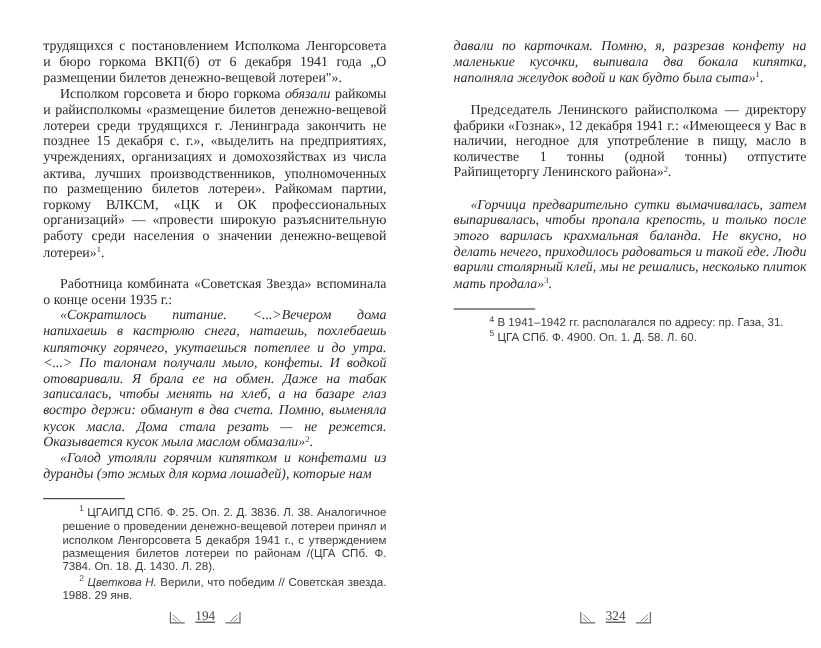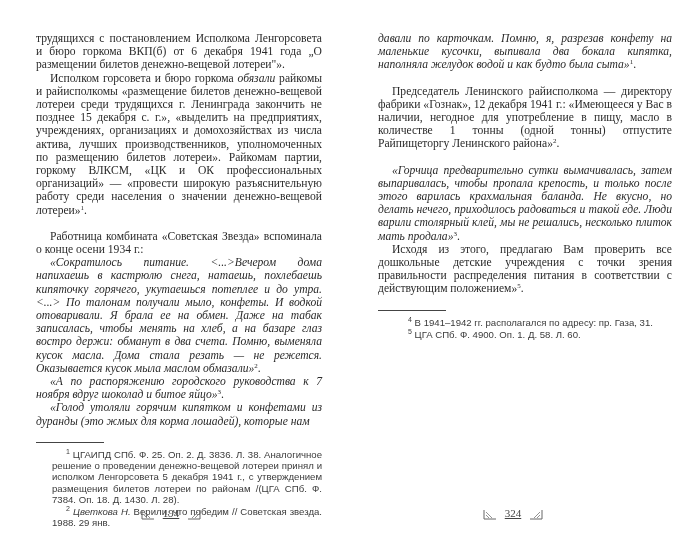--- a/index.html
+++ b/index.html
@@ -29,23 +29,22 @@
 </style>
 </head>
 <body>
 
 <div class="spread">
 
   <div class="page left">
     <div class="body-text">
       <p class="noindent"><span>трудящихся с постановлением Исполкома Ленгорсовета и бюро горкома ВКП(б) от 6 декабря 1941 года „О размещении билетов денежно-вещевой лотереи"».</span></p>
       <p><span>Исполком горсовета и бюро горкома </span><span class="it">обязали</span><span> райкомы и райисполкомы «размещение билетов денежно-вещевой лотереи среди трудящихся г. Ленинграда закончить не позднее 15 декабря с. г.», «выделить на предприятиях, учреждениях, организациях и домохозяйствах из числа актива, лучших производственников, уполномоченных по размещению билетов лотереи». Райкомам партии, горкому ВЛКСМ, «ЦК и ОК профессиональных организаций» — «провести широкую разъяснительную работу среди населения о значении денежно-вещевой лотереи»</span><sup>1</sup>.</p>
-      <p class="gap"><span>Работница комбината «Советская Звезда» вспоминала о конце осени 1934 г.:</span></p>
+      <p class="gap"><span>Работница комбината «Советская Звезда» вспоминала о конце осени 1935 г.:</span></p>
       <p><span class="it">«Сократилось питание. &lt;...&gt;Вечером дома напихаешь в кастрюлю снега, натаешь, похлебаешь кипяточку горячего, укутаешься потеплее и до утра. &lt;...&gt; По талонам получали мыло, конфеты. И водкой отоваривали. Я брала ее на обмен. Даже на табак записалась, чтобы менять на хлеб, а на базаре глаз востро держи: обманут в два счета. Помню, выменяла кусок масла. Дома стала резать — не режется. Оказывается кусок мыла маслом обмазали»</span><sup>2</sup>.</p>
-      <p><span class="it">«А по распоряжению городского руководства к 7 ноября вдруг шоколад и битое яйцо»</span><sup>3</sup>.</p>
       <p><span class="it">«Голод утоляли горячим кипятком и конфетами из дуранды (это жмых для корма лошадей), которые нам</span></p>
     </div>
     <div class="fn-rule"></div>
     <div class="footnotes">
       <p><sup>1</sup> <span>ЦГАИПД СПб. Ф. 25. Оп. 2. Д. 3836. Л. 38. Аналогичное решение о проведении денежно-вещевой лотереи принял и исполком Ленгорсовета 5 декабря 1941 г., с утверждением размещения билетов лотереи по районам /(ЦГА СПб. Ф. 7384. Оп. 18. Д. 1430. Л. 28).</span></p>
       <p><sup>2</sup> <span class="it">Цветкова Н.</span><span> Верили, что победим // Советская звезда. 1988. 29 янв.</span></p>
     </div>
     <div class="folio">
       <span class="orn"><svg viewBox="0 0 14 11">
             <path d="M1 1 L1 10 L13 10" fill="none" stroke="#666" stroke-width="1"></path>
@@ -55,21 +54,20 @@
             <path d="M11 3 L5 9 M11 6 L8 9" stroke="#777" stroke-width="0.8"></path>
           </svg></span>
     </div>
   </div>
 
   <div class="page right">
     <div class="body-text">
       <p class="noindent"><span class="it">давали по карточкам. Помню, я, разрезав конфету на маленькие кусочки, выпивала два бокала кипятка, наполняла желудок водой и как будто была сыта»</span><sup>1</sup>.</p>
       <p class="gap"><span>Председатель Ленинского райисполкома — директору фабрики «Гознак», 12 декабря 1941 г.: «Имеющееся у Вас в наличии, негодное для употребление в пищу, масло в количестве 1 тонны (одной тонны) отпустите Райпищеторгу Ленинского района»</span><sup>2</sup>.</p>
       <p class="gap"><span class="it">«Горчица предварительно сутки вымачивалась, затем выпаривалась, чтобы пропала крепость, и только после этого варилась крахмальная баланда. Не вкусно, но делать нечего, приходилось радоваться и такой еде. Люди варили столярный клей, мы не решались, несколько плиток мать продала»</span><sup>3</sup>.</p>
-      <p><span>Исходя из этого, предлагаю Вам проверить все дошкольные детские учреждения с точки зрения правильности распределения питания в соответствии с действующим положением»</span><sup>5</sup>.</p>
     </div>
     <div class="fn-rule"></div>
     <div class="footnotes">
       <p><sup>4</sup> <span>В 1941–1942 гг. располагался по адресу: пр. Газа, 31.</span></p>
       <p><sup>5</sup> <span>ЦГА СПб. Ф. 4900. Оп. 1. Д. 58. Л. 60.</span></p>
     </div>
     <div class="folio">
       <span class="orn"><svg viewBox="0 0 14 11">
             <path d="M1 1 L1 10 L13 10" fill="none" stroke="#666" stroke-width="1"></path>
             <path d="M3 3 L9 9 M3 6 L6 9" stroke="#777" stroke-width="0.8"></path>

